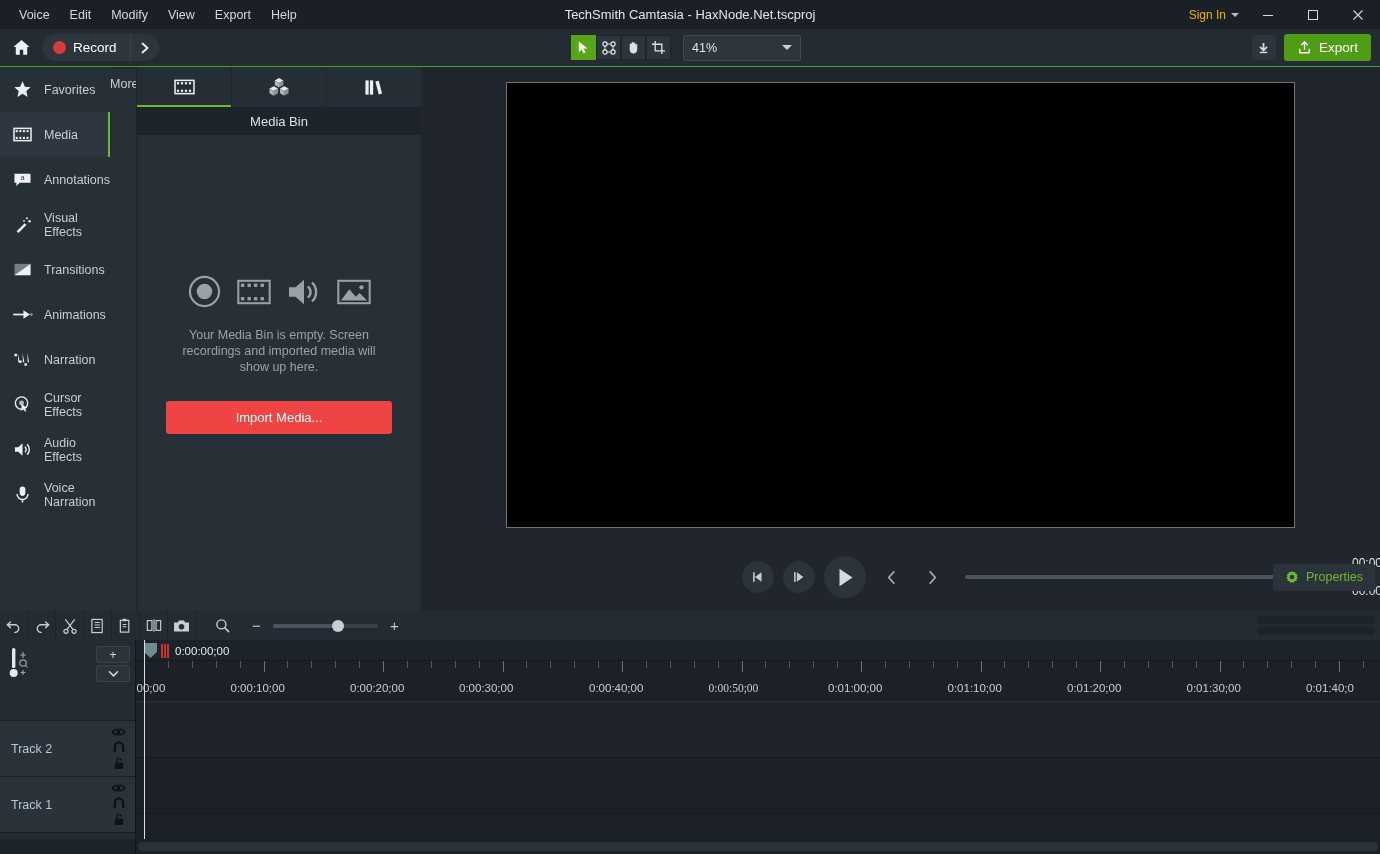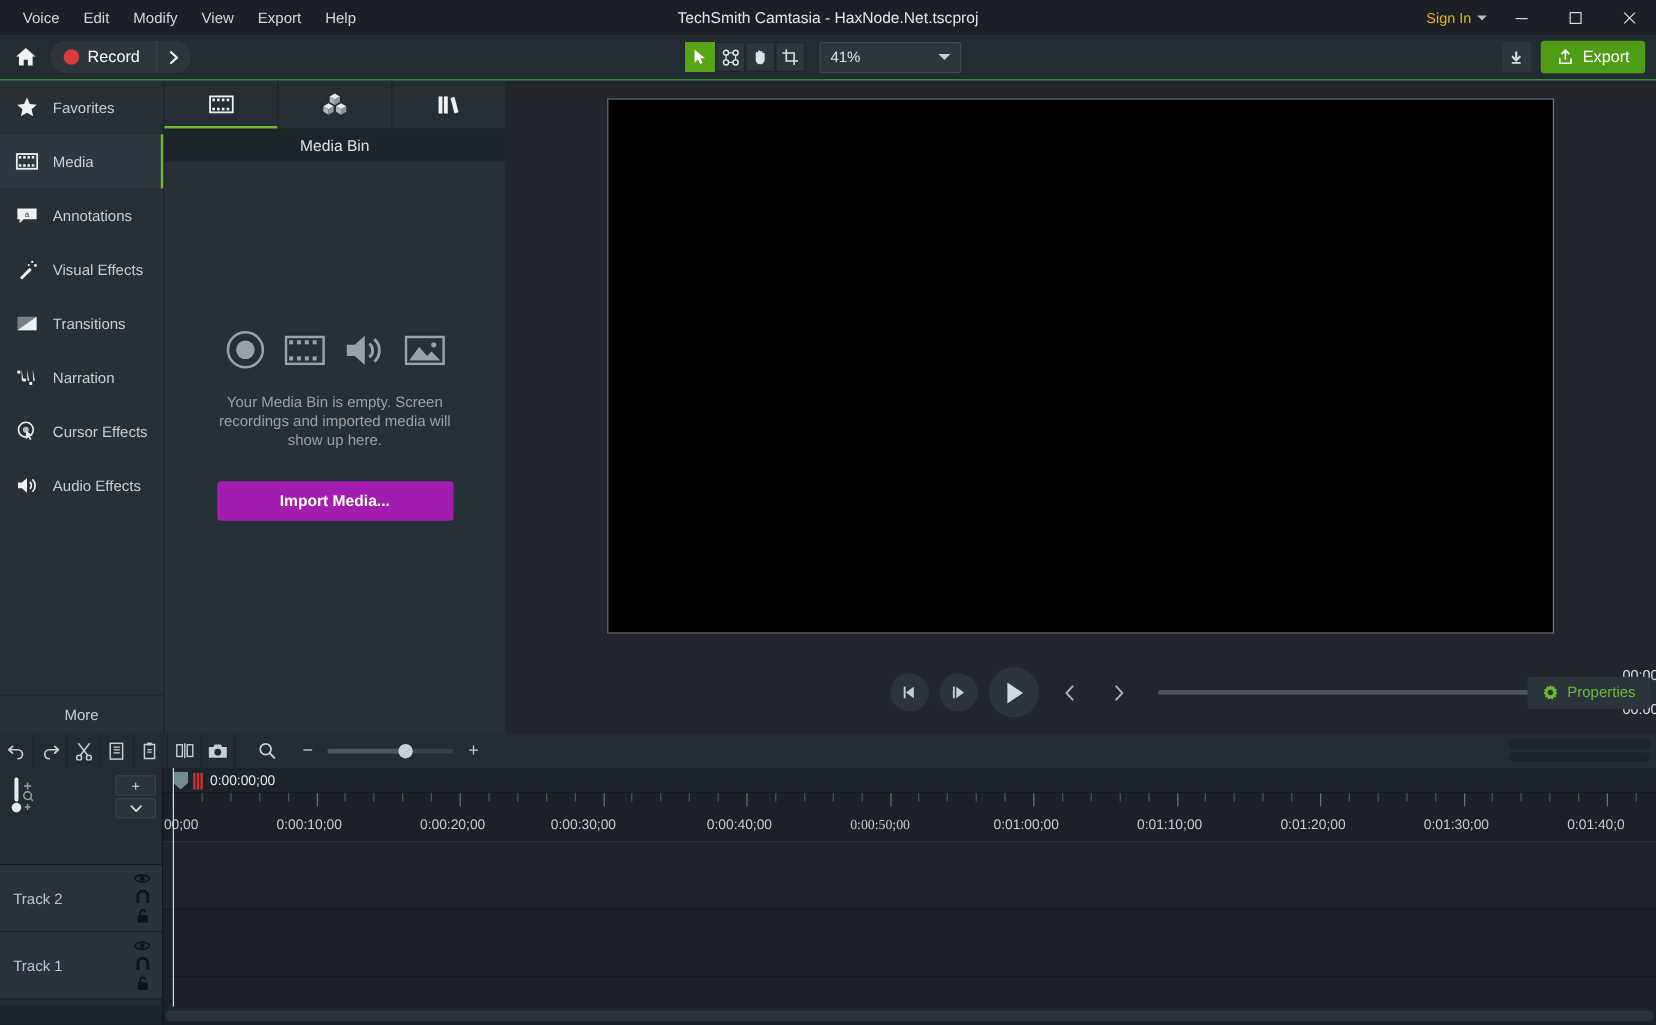--- a/index.html
+++ b/index.html
@@ -63,21 +63,21 @@
   .dl-btn { width: 24px; height: 25px; background: #2d353d; border-radius: 2px; display: flex; align-items: center; justify-content: center; }
   .export-btn {
     height: 27px; background: #4f9c15; border-radius: 3px; display: flex; align-items: center;
     gap: 7px; padding: 0 13px; color: #fff; font-size: 13.5px;
   }
 
   
   .body-area { display: flex; flex: 1; min-height: 0; }
 
   
-  .sidebar { width: 136px; background: #272f37; display: flex; flex-direction: column; flex-shrink: 0; }
+  .sidebar { width: 136px; background: #272f37; display: flex; flex-direction: row; flex-shrink: 0; }
   .side-items { flex: 1; }
   .side-item {
     height: 45px; display: flex; align-items: center; gap: 11px; padding-left: 11px;
     font-size: 12.5px; color: #c9ced4; position: relative;
   }
   .side-item.active { background: #2e373f; }
   .side-item.active::after {
     content: ""; position: absolute; right: 0; top: 0; bottom: 0; width: 2px; background: #6cbb2e;
   }
   .side-ico { width: 22px; display: flex; align-items: center; justify-content: center; flex-shrink: 0; }
@@ -88,22 +88,22 @@
   .media-panel { width: 285px; background: #272f37; display: flex; flex-direction: column; flex-shrink: 0; border-left: 1px solid #1d242a; }
   .mp-tabs { height: 40px; display: flex; background: #262e35; }
   .mp-tab { flex: 1; display: flex; align-items: center; justify-content: center; border-right: 1px solid #1f262c; position: relative; }
   .mp-tab:last-child { border-right: none; }
   .mp-tab.active::after { content: ""; position: absolute; left: 0; right: 0; bottom: 0; height: 2px; background: #6cbb2e; }
   .mp-title { height: 28px; background: #1d242a; display: flex; align-items: center; justify-content: center; font-size: 13px; color: #dce1e6; }
   .mp-body { flex: 1; display: flex; flex-direction: column; align-items: center; padding-top: 140px; }
   .empty-icons { display: flex; gap: 16px; align-items: center; margin-bottom: 19px; }
   .empty-text { font-size: 12.5px; color: #9aa1a8; text-align: center; line-height: 16px; width: 210px; }
   .import-btn {
-    margin-top: 26px; width: 197px; height: 33px; background: #a21caf; border-radius: 3px;
-    display: flex; align-items: center; justify-content: center; color: #fff; font-size: 13px; font-weight: bold;
+    margin-top: 26px; width: 226px; height: 33px; background: #ef4444; border-radius: 3px;
+    display: flex; align-items: center; justify-content: center; color: #fff; font-size: 13px; font-weight: normal;
   }
 
   
   .preview-col { flex: 1; display: flex; flex-direction: column; min-width: 0; background: #20262c; }
   .canvas-wrap { flex: 1; display: flex; align-items: center; justify-content: center; }
   .canvas { width: 789px; height: 446px; background: #000; border: 1px solid #6d7379; }
   .player-bar { height: 68px; background: #20262c; display: flex; align-items: center; position: relative; }
   .pc-group { position: absolute; left: 321px; display: flex; align-items: center; gap: 9px; }
   .pc { width: 32px; height: 32px; border-radius: 50%; background: #2b333b; display: flex; align-items: center; justify-content: center; }
   .pc.big { width: 42px; height: 42px; background: #2b333b; }
@@ -325,20 +325,30 @@
           <span class="side-ico">
             <svg width="19" height="15" viewBox="0 0 20 16">
                 <path d="M1.5 2 L18.5 2 L18.5 14 L1.5 14 Z" fill="#777f88"></path>
                 <path d="M1.5 14 L18.5 2 L18.5 14 Z" fill="#eef1f4"></path>
               </svg>
           </span>
           <span>Transitions</span>
         </div>
         <div class="side-item">
           <span class="side-ico">
+            <svg width="21" height="13" viewBox="0 0 22 14">
+                <path d="M1 7 L15 7" stroke="#eef1f4" stroke-width="1.8"></path>
+                <path d="M12 2.5 L19 7 L12 11.5 Z" fill="#eef1f4"></path>
+                <circle cx="20.6" cy="7" r="1.4" fill="#9aa1a8"></circle>
+              </svg>
+          </span>
+          <span>Animations</span>
+        </div>
+        <div class="side-item">
+          <span class="side-ico">
             <svg width="19" height="17" viewBox="0 0 20 18">
                 <path d="M5 2 L7 12 L5.5 12 Z" fill="#eef1f4"></path>
                 <path d="M10 2 L12 12 L10.5 12 Z" fill="#eef1f4"></path>
                 <path d="M15 2 L17 12 L15.5 12 Z" fill="#eef1f4"></path>
                 <rect x="1.5" y="3" width="2.6" height="2.6" fill="#eef1f4"></rect>
                 <rect x="6.5" y="10" width="2.6" height="2.6" fill="#eef1f4"></rect>
                 <rect x="12" y="13" width="2.6" height="2.6" fill="#eef1f4"></rect>
               </svg>
           </span>
           <span>Narration</span>
@@ -355,20 +365,30 @@
         </div>
         <div class="side-item">
           <span class="side-ico">
             <svg width="19" height="17" viewBox="0 0 20 18">
                 <path d="M2 6.5 L5.5 6.5 L10 2.5 L10 15.5 L5.5 11.5 L2 11.5 Z" fill="#eef1f4"></path>
                 <path d="M12.5 6 a4 4 0 0 1 0 6" stroke="#eef1f4" stroke-width="1.5" fill="none"></path>
                 <path d="M14.8 3.6 a7.2 7.2 0 0 1 0 10.8" stroke="#eef1f4" stroke-width="1.5" fill="none"></path>
               </svg>
           </span>
           <span>Audio Effects</span>
+        </div>
+        <div class="side-item">
+          <span class="side-ico">
+            <svg width="17" height="19" viewBox="0 0 18 20">
+                <rect x="6" y="1.5" width="6" height="10" rx="3" fill="#eef1f4"></rect>
+                <path d="M3.2 9.5 a5.8 5.8 0 0 0 11.6 0" stroke="#eef1f4" stroke-width="1.5" fill="none"></path>
+                <rect x="8.2" y="15" width="1.6" height="3.5" fill="#eef1f4"></rect>
+              </svg>
+          </span>
+          <span>Voice Narration</span>
         </div>
       </div>
       <div class="side-foot">
         <div class="side-more">More</div>
       </div>
     </div>
 
     <div class="media-panel">
       <div class="mp-tabs">
         <div class="mp-tab active">

